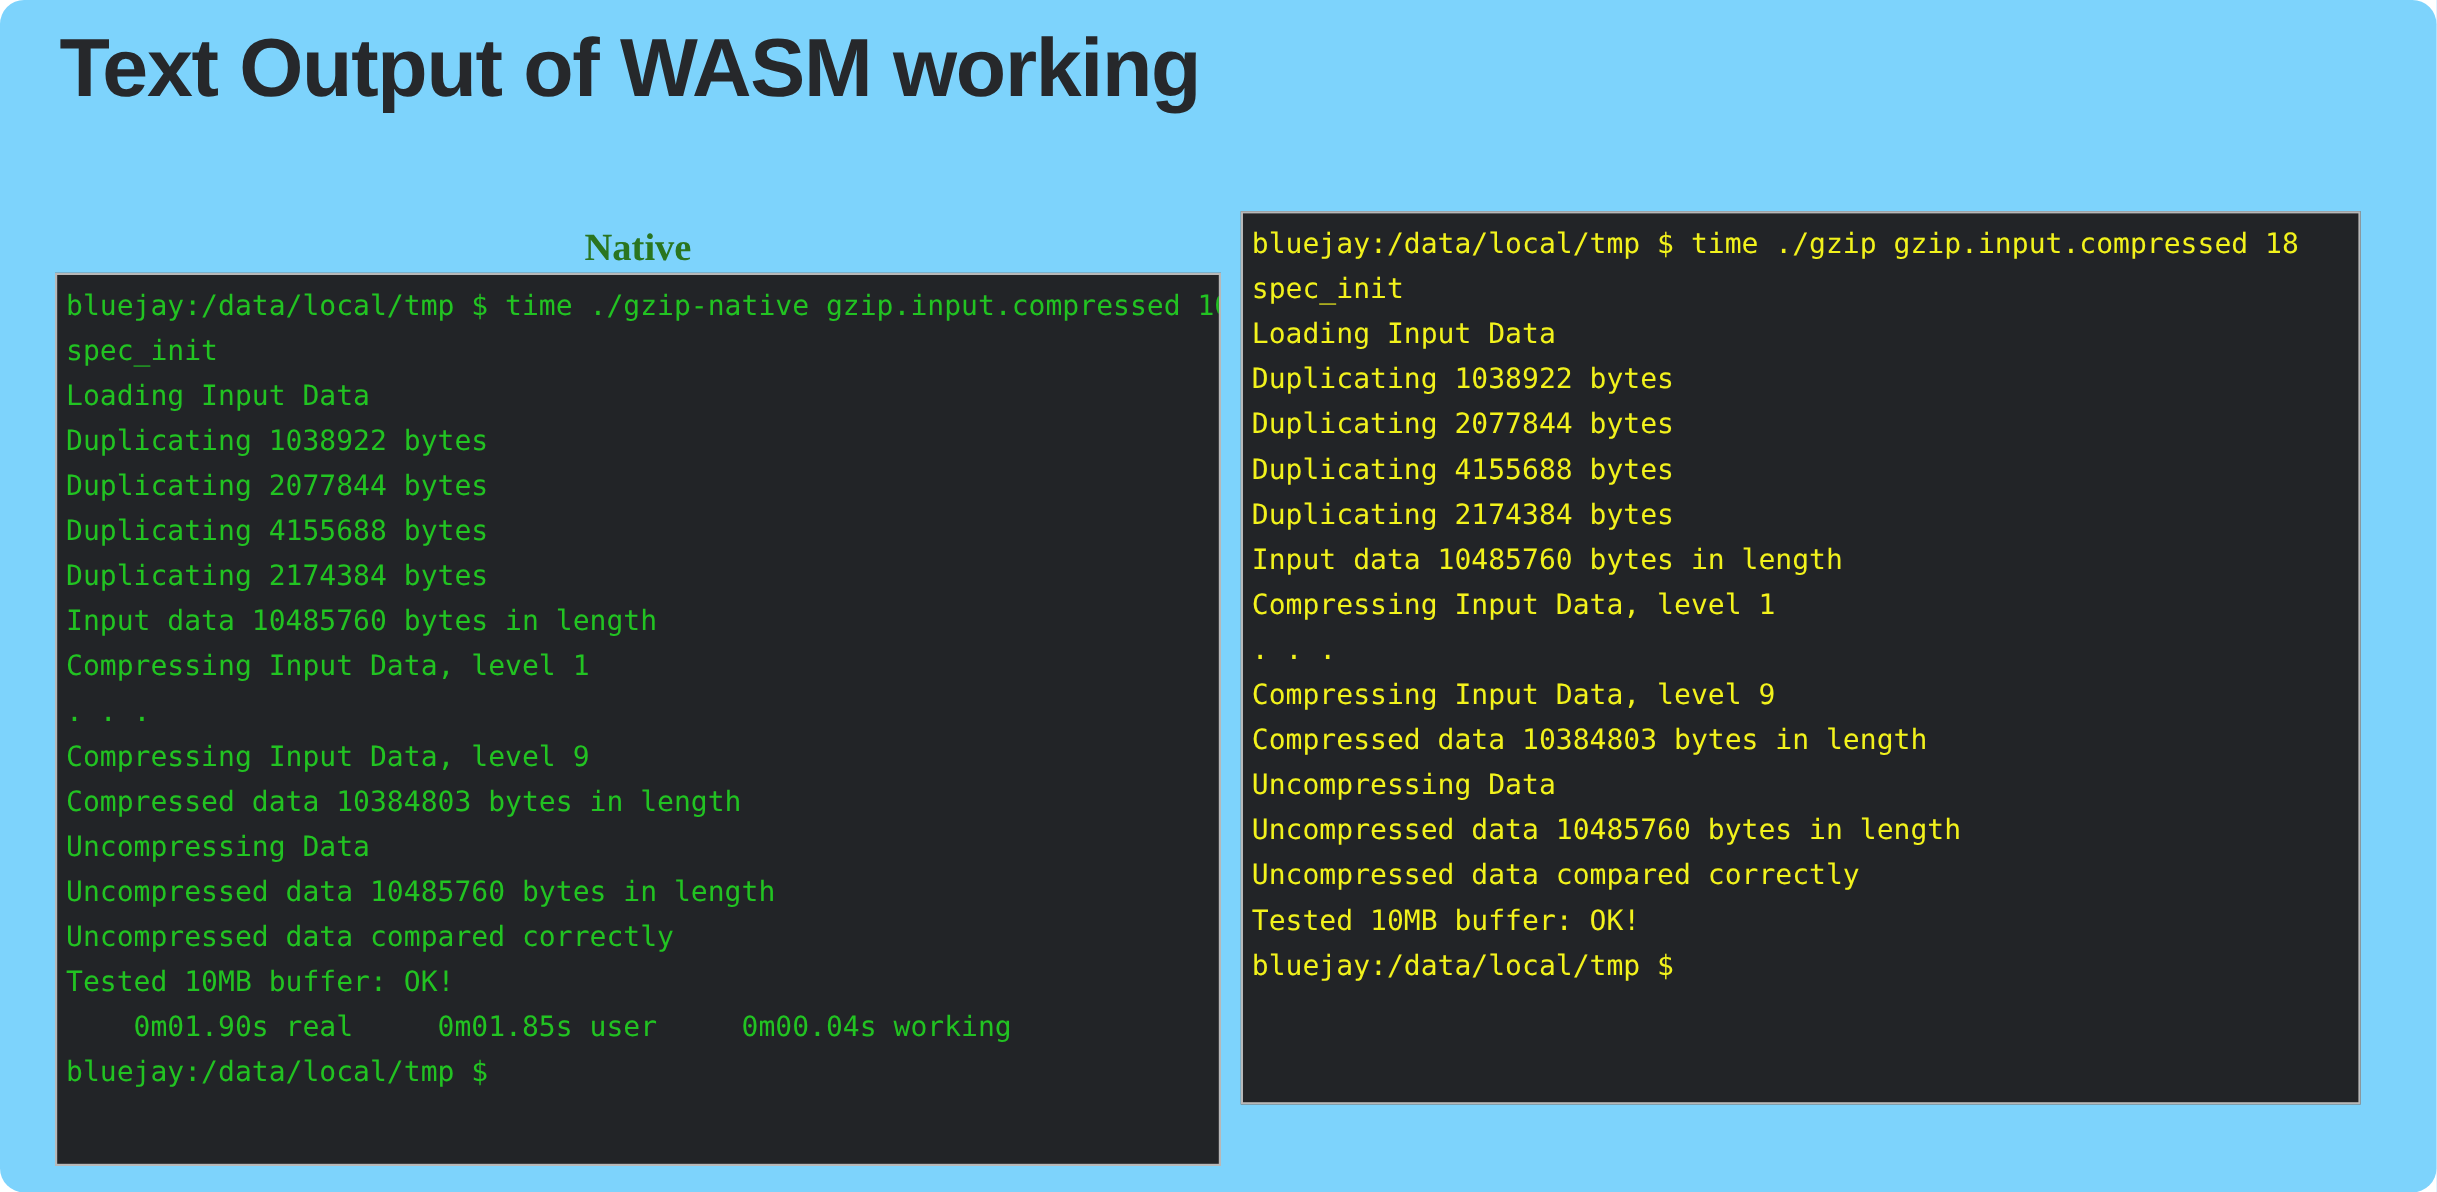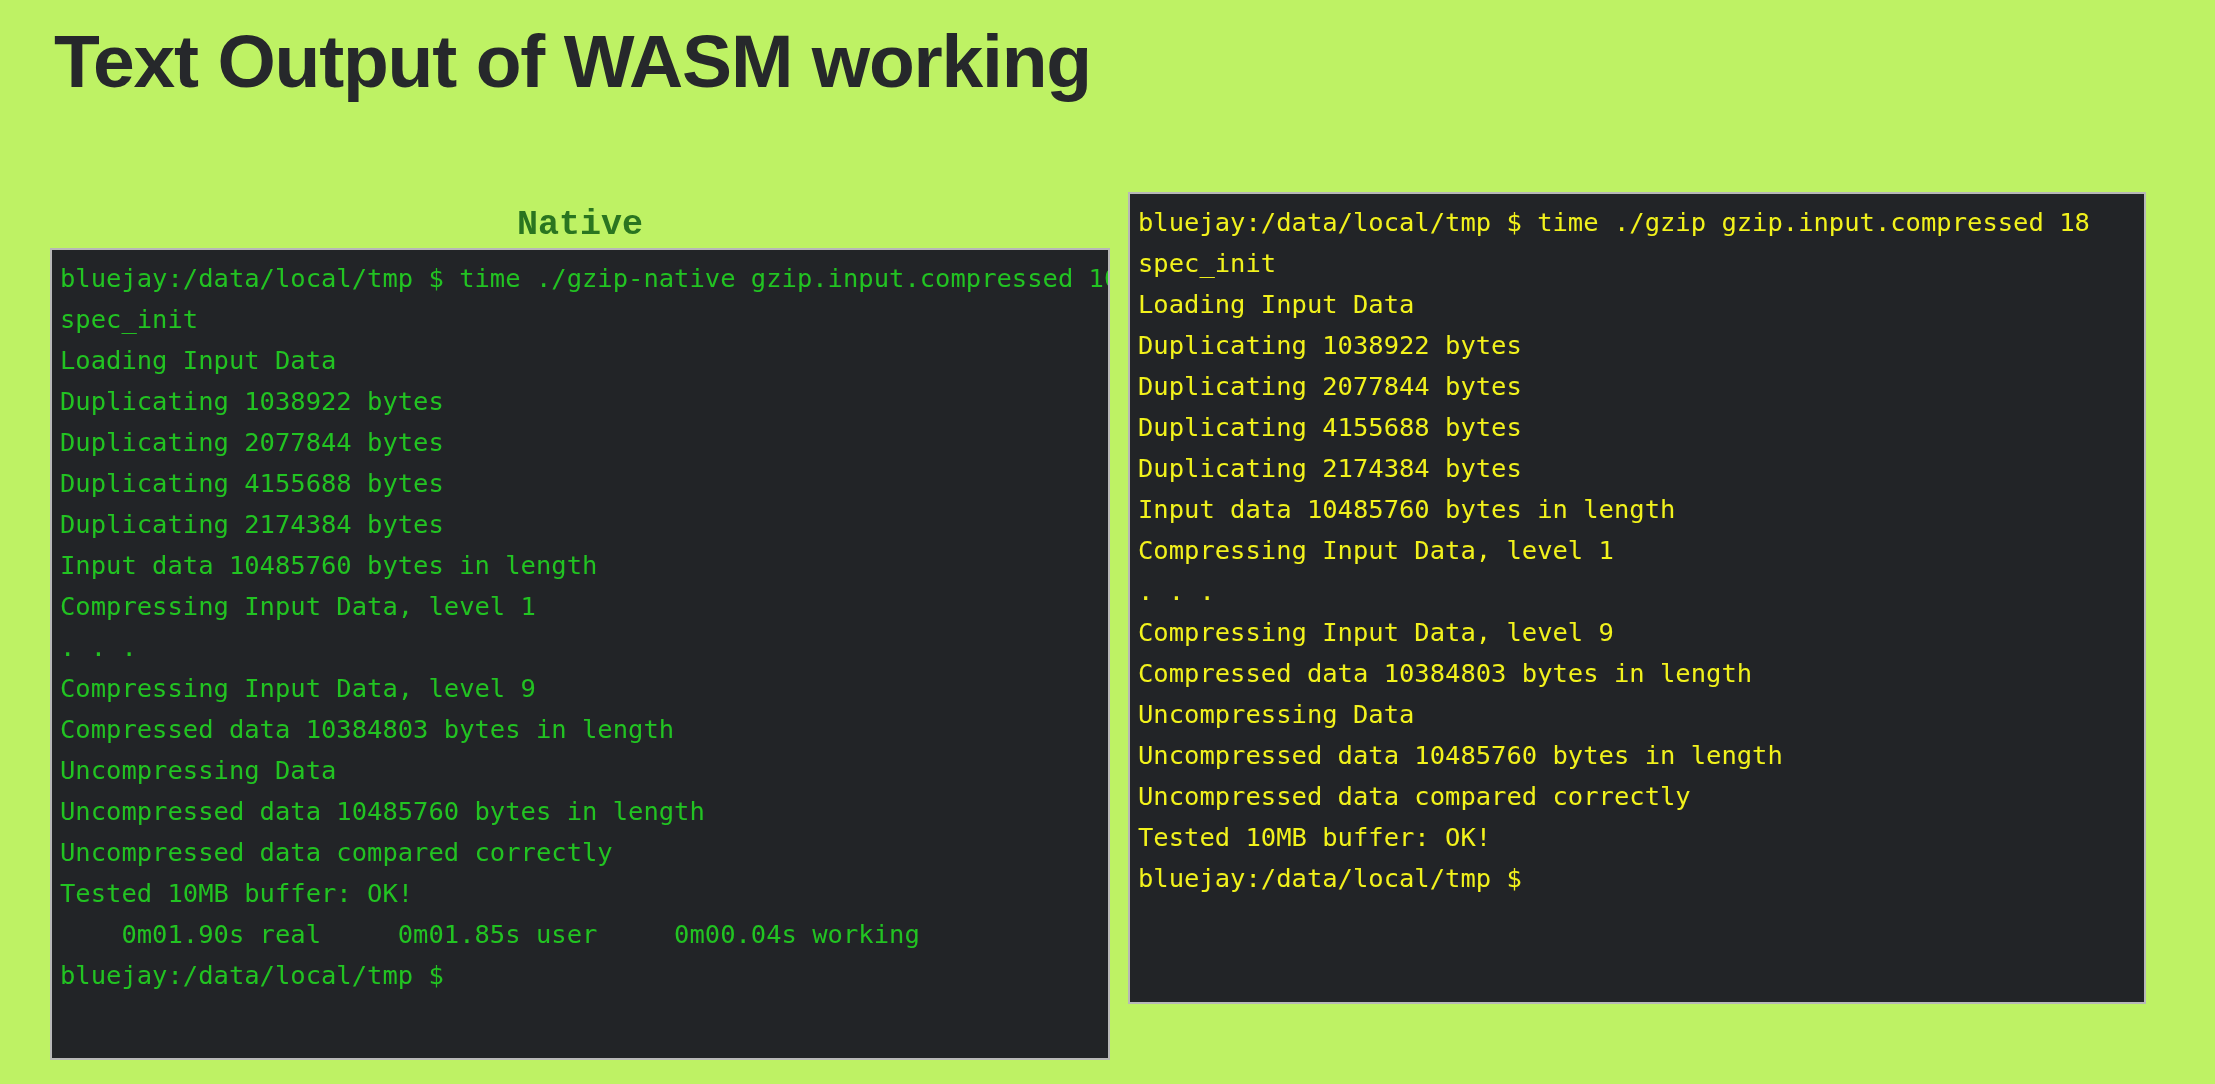--- a/index.html
+++ b/index.html
@@ -11,21 +11,22 @@
     width: 2215px;
     height: 1084px;
     font-family: "Liberation Sans", sans-serif;
     overflow: hidden;
     position: relative;
   }
 
   .slide {
     position: absolute;
     inset: 0;
-    background: #bef264;
+    background: #7dd3fc;
+    border-radius: 22px;
   }
 
   .slide-title {
     position: absolute;
     left: 54px;
     top: 18px;
     font-size: 75px;
     font-weight: bold;
     letter-spacing: -1.2px;
     color: #26282b;
@@ -51,21 +52,21 @@
   .panel-wasm    { left: 1128px; width: 1018px; }
 
   .panel-heading {
     text-align: center;
     font-size: 35px;
     font-weight: bold;
     line-height: 38px;
     height: 56px;
     padding-top: 14px;
     box-sizing: border-box;
-    font-family: Liberation Mono, monospace;
+    font-family: Liberation Serif, serif;
     white-space: nowrap;
   }
   .heading-native { color: #2a7520; }
   .heading-wasm   { color: #8a6a05; }
 
   .terminal {
     background: #222427;
     border: 2px solid #b8b8b8;
     box-sizing: border-box;
     height: 812px;

